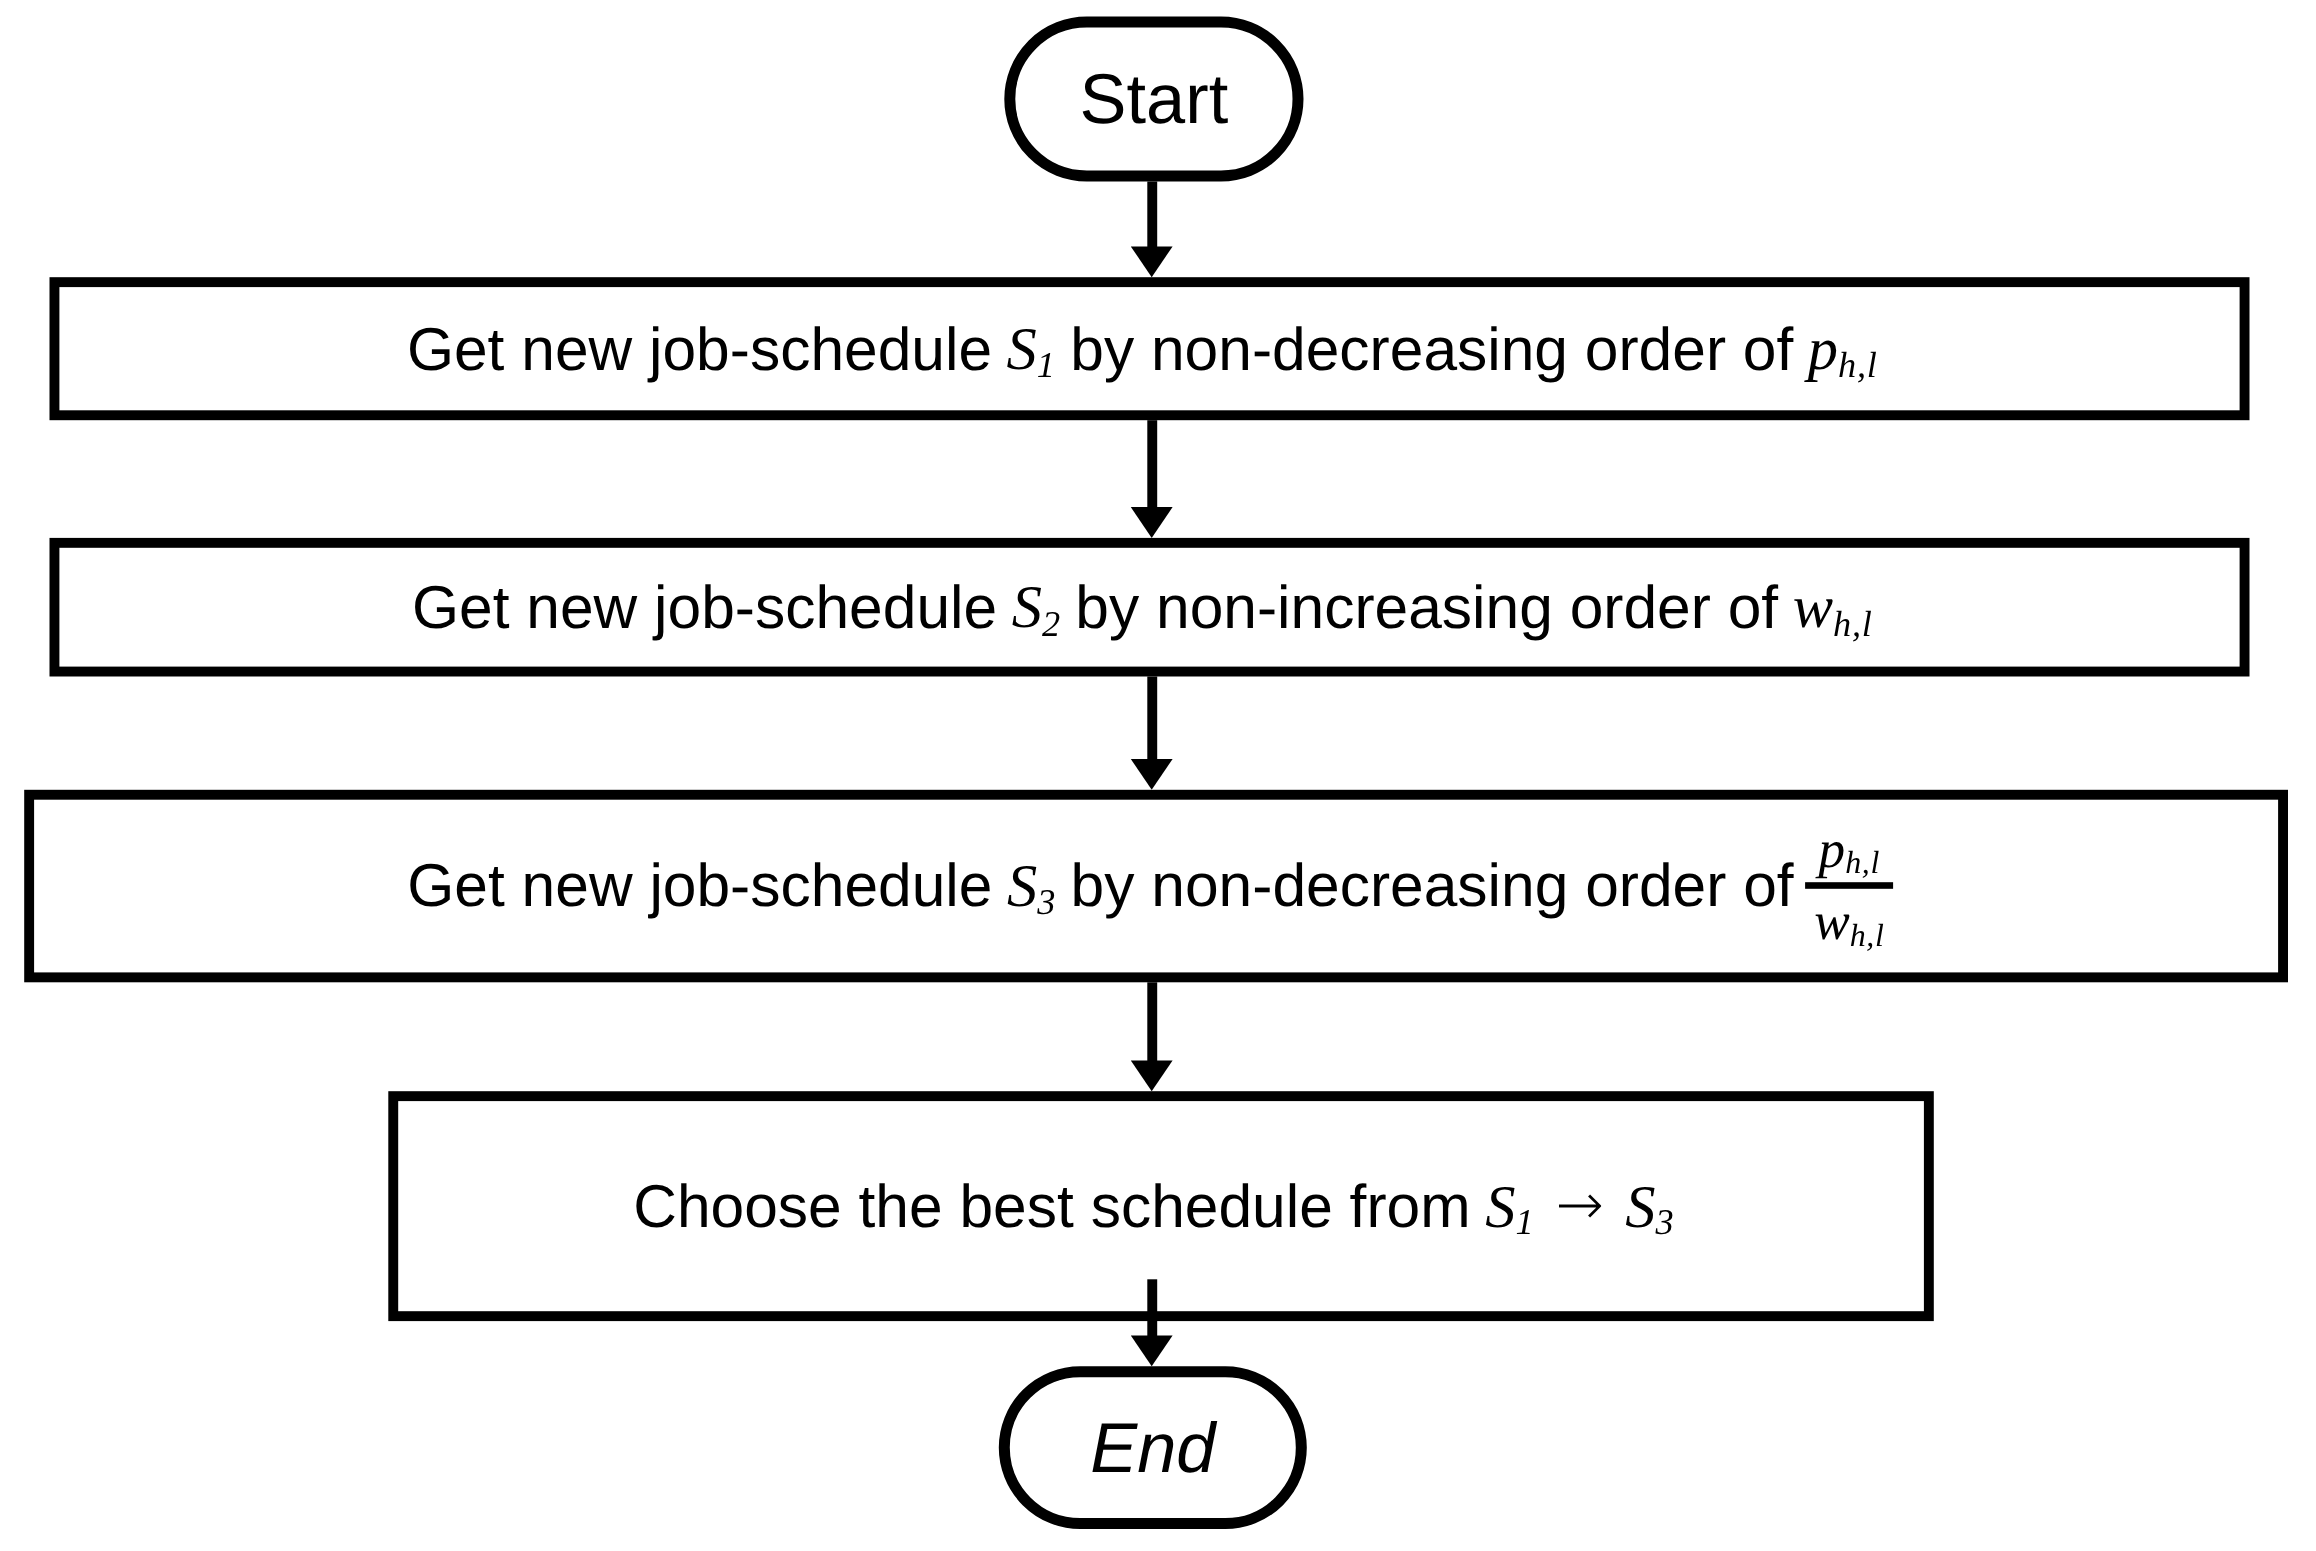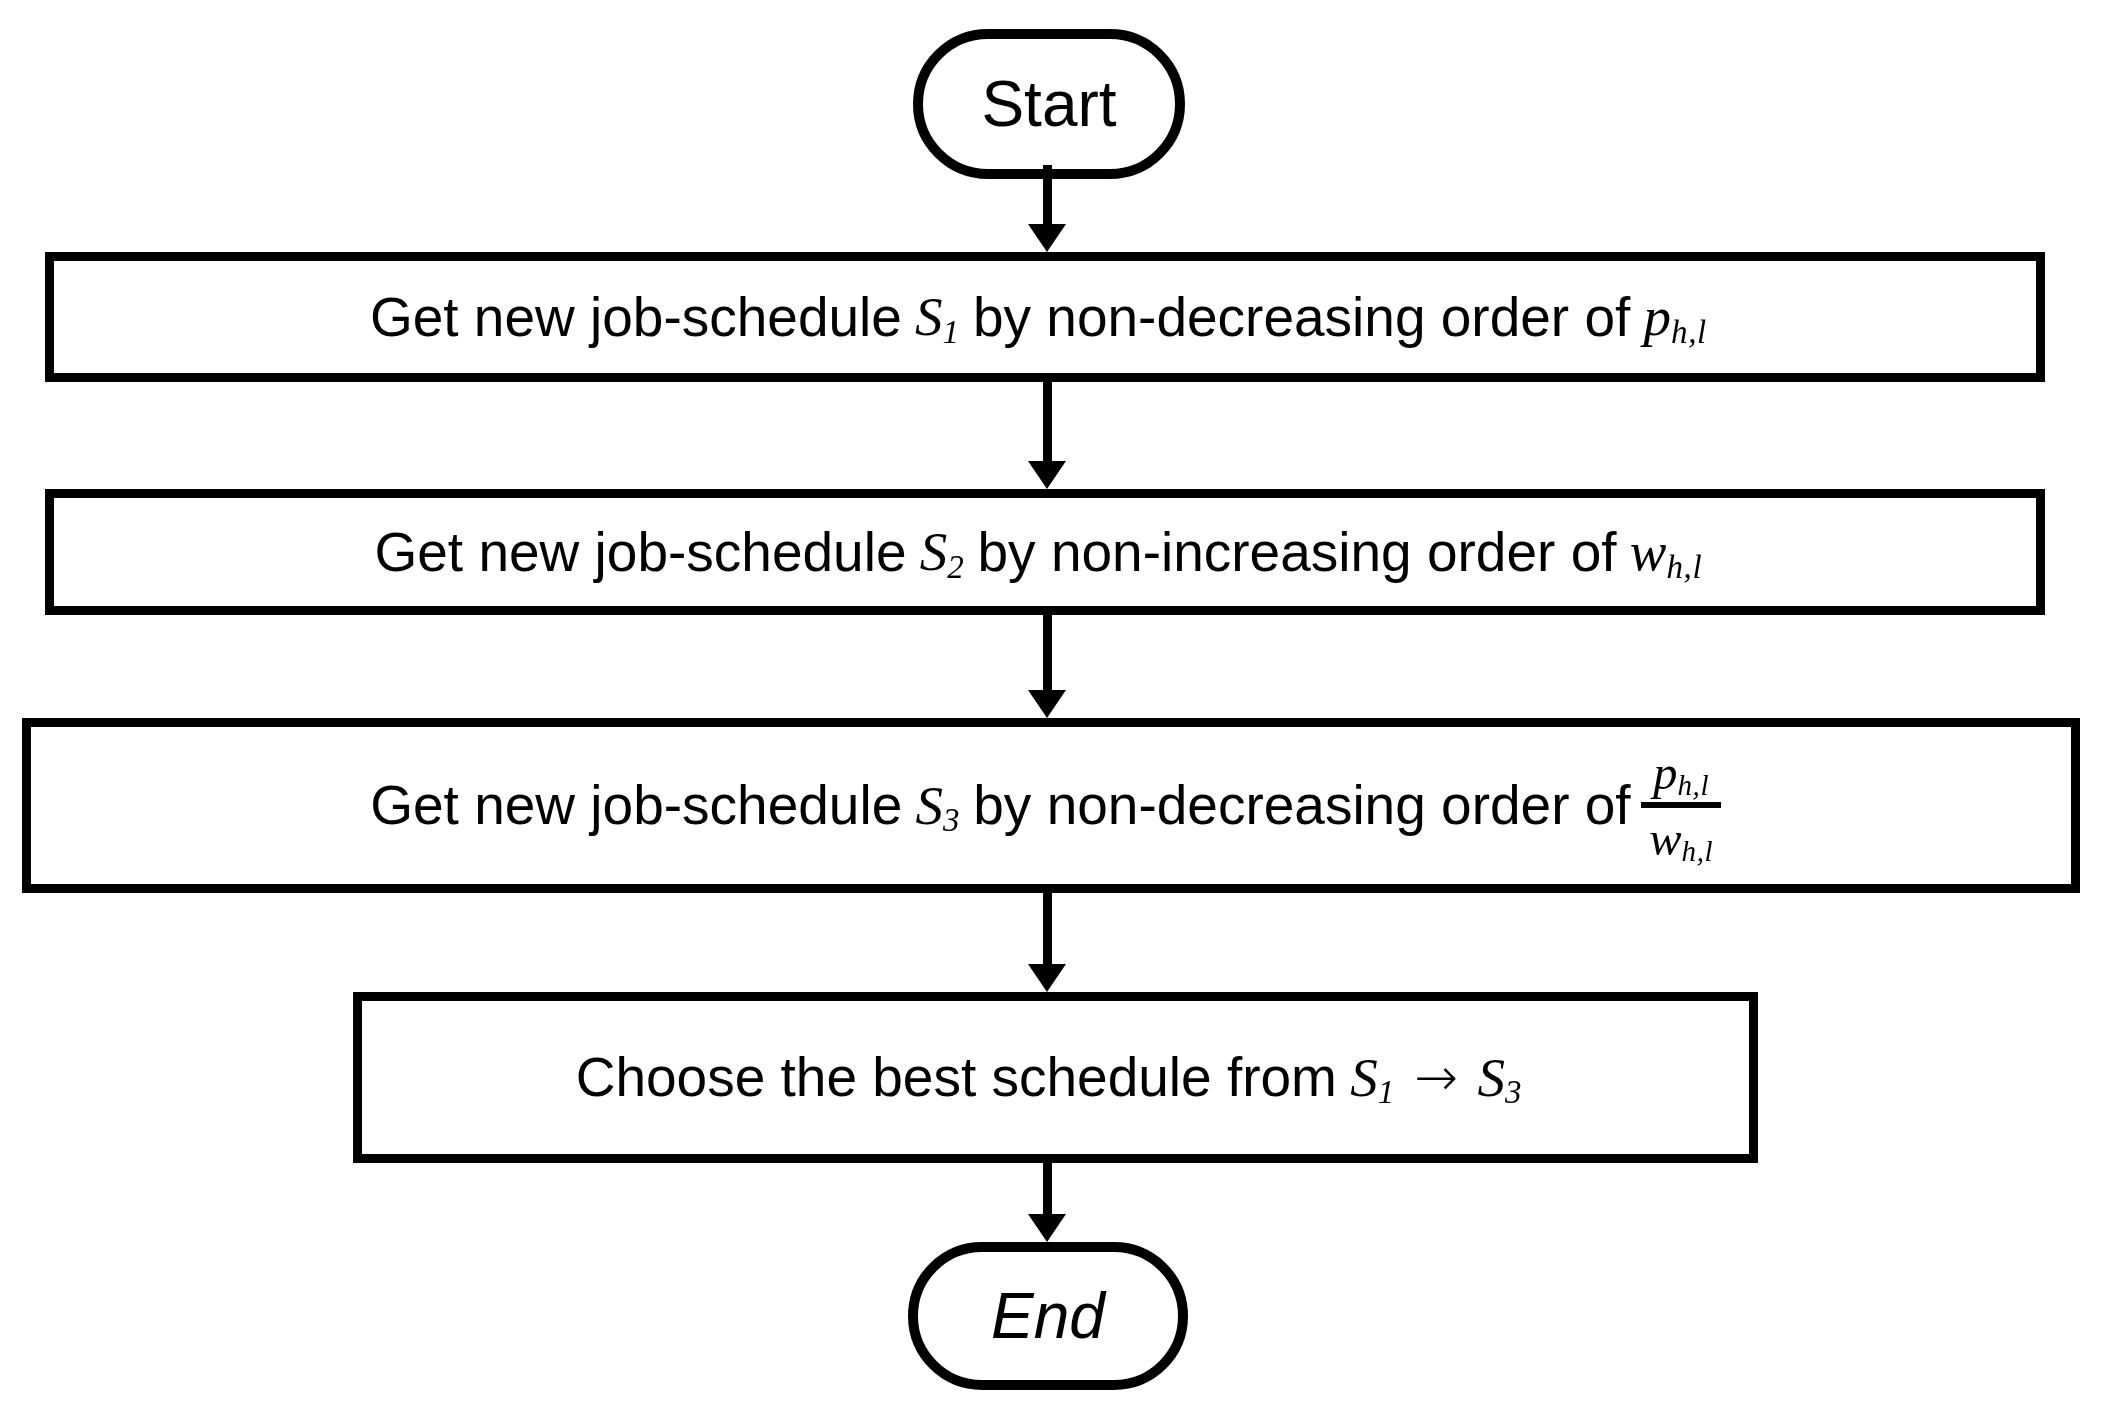--- a/index.html
+++ b/index.html
@@ -75,21 +75,21 @@
     border-left: 19px solid transparent;
     border-right: 19px solid transparent;
     border-top: 28px solid #000000;
   }
 </style>
 </head>
 <body>
 
 <div class="canvas">
 
-  <div class="node terminal" style="left:913px; top:29px; width:272px; height:150px;">
+  <div class="node terminal" style="left:913px; top:15px; width:272px; height:150px;">
     <span>Start</span>
   </div>
 
   <div class="stem" style="top:165px; height:63px;"></div>
   <div class="head" style="top:224px;"></div>
 
   <div class="node" style="left:45px; top:252px; width:2000px; height:130px;">
     <span>Get new job-schedule</span>
     <span class="mgroup"><span class="mvar">S</span><span class="msub">1</span></span>
     <span>by non-decreasing order of</span>
@@ -115,21 +115,21 @@
     <span>by non-decreasing order of</span>
     <span class="frac">
       <span class="num"><span class="mvar">p</span><span class="msub">h,l</span></span>
       <span class="den"><span class="mvar">w</span><span class="msub">h,l</span></span>
     </span>
   </div>
 
   <div class="stem" style="top:893px; height:75px;"></div>
   <div class="head" style="top:964px;"></div>
 
-  <div class="node" style="left:353px; top:992px; width:1405px; height:171px;">
+  <div class="node" style="left:353px; top:992px; width:1405px; height:209px;">
     <span>Choose the best schedule from</span>
     <span class="mgroup"><span class="mvar">S</span><span class="msub">1</span></span>
     <span class="marrow">→</span>
     <span class="mgroup"><span class="mvar">S</span><span class="msub">3</span></span>
   </div>
 
   <div class="stem" style="top:1163px; height:55px;"></div>
   <div class="head" style="top:1214px;"></div>
 
   <div class="node terminal" style="left:908px; top:1242px; width:280px; height:148px;font-style:italic;">

